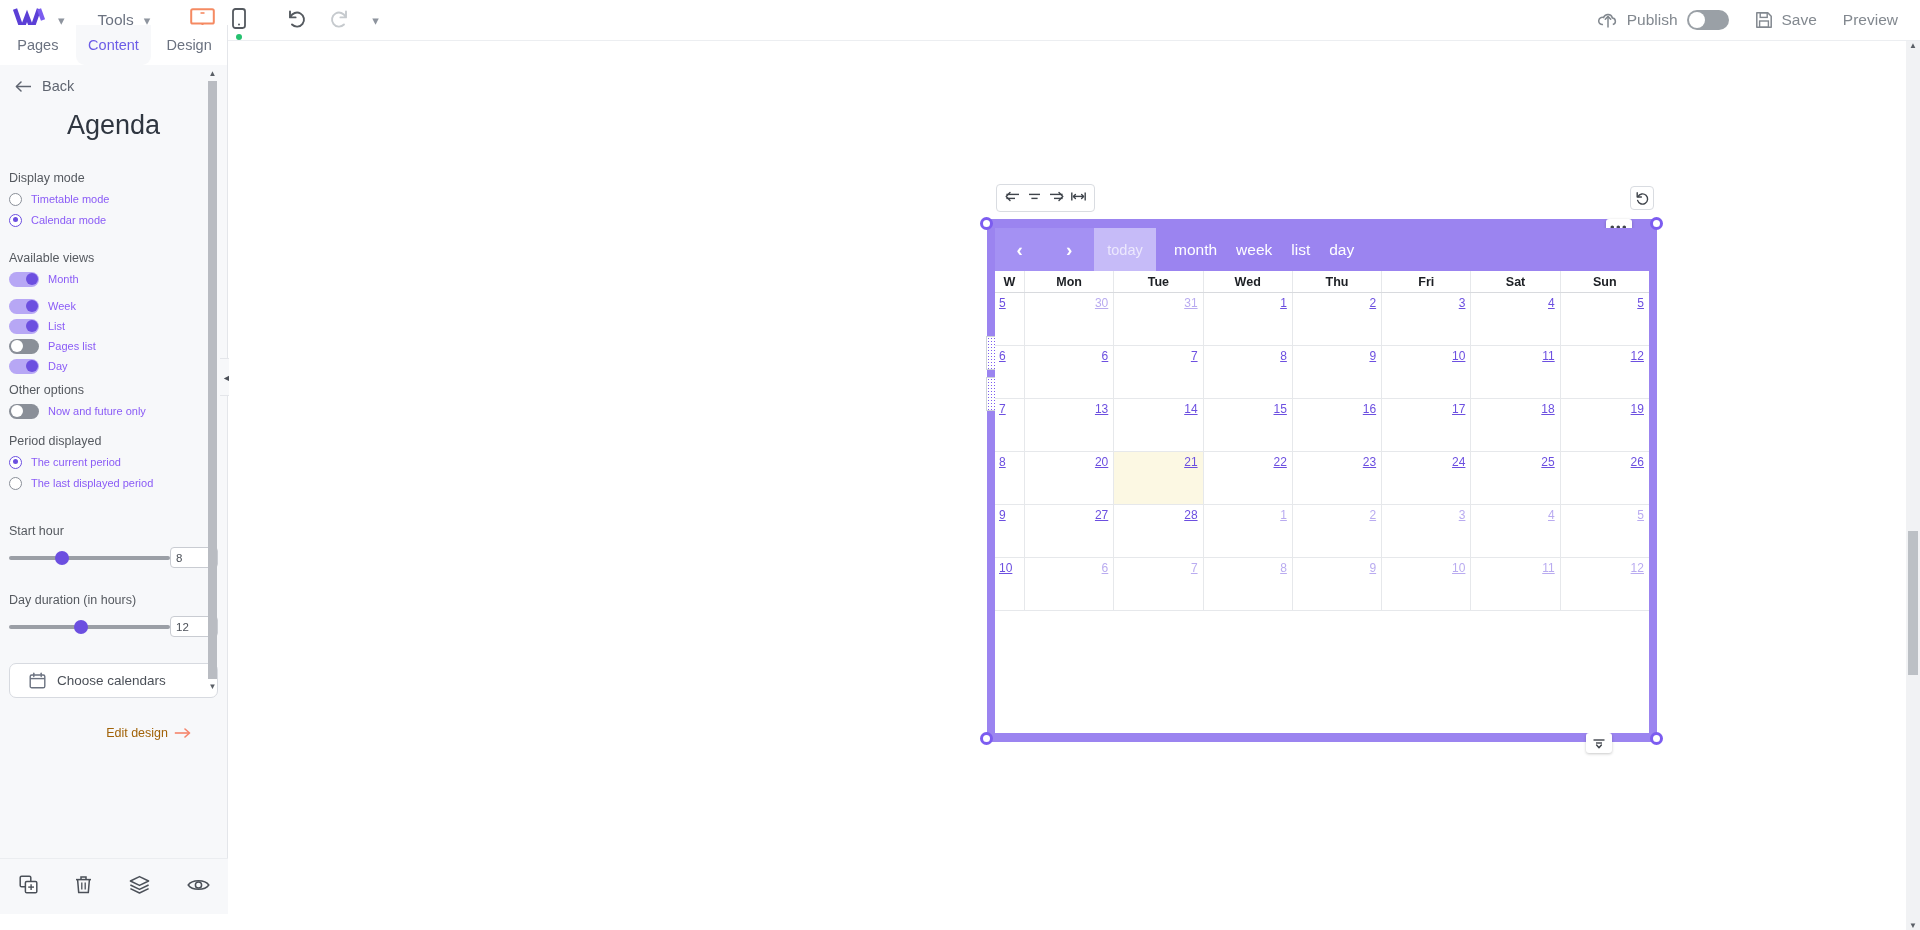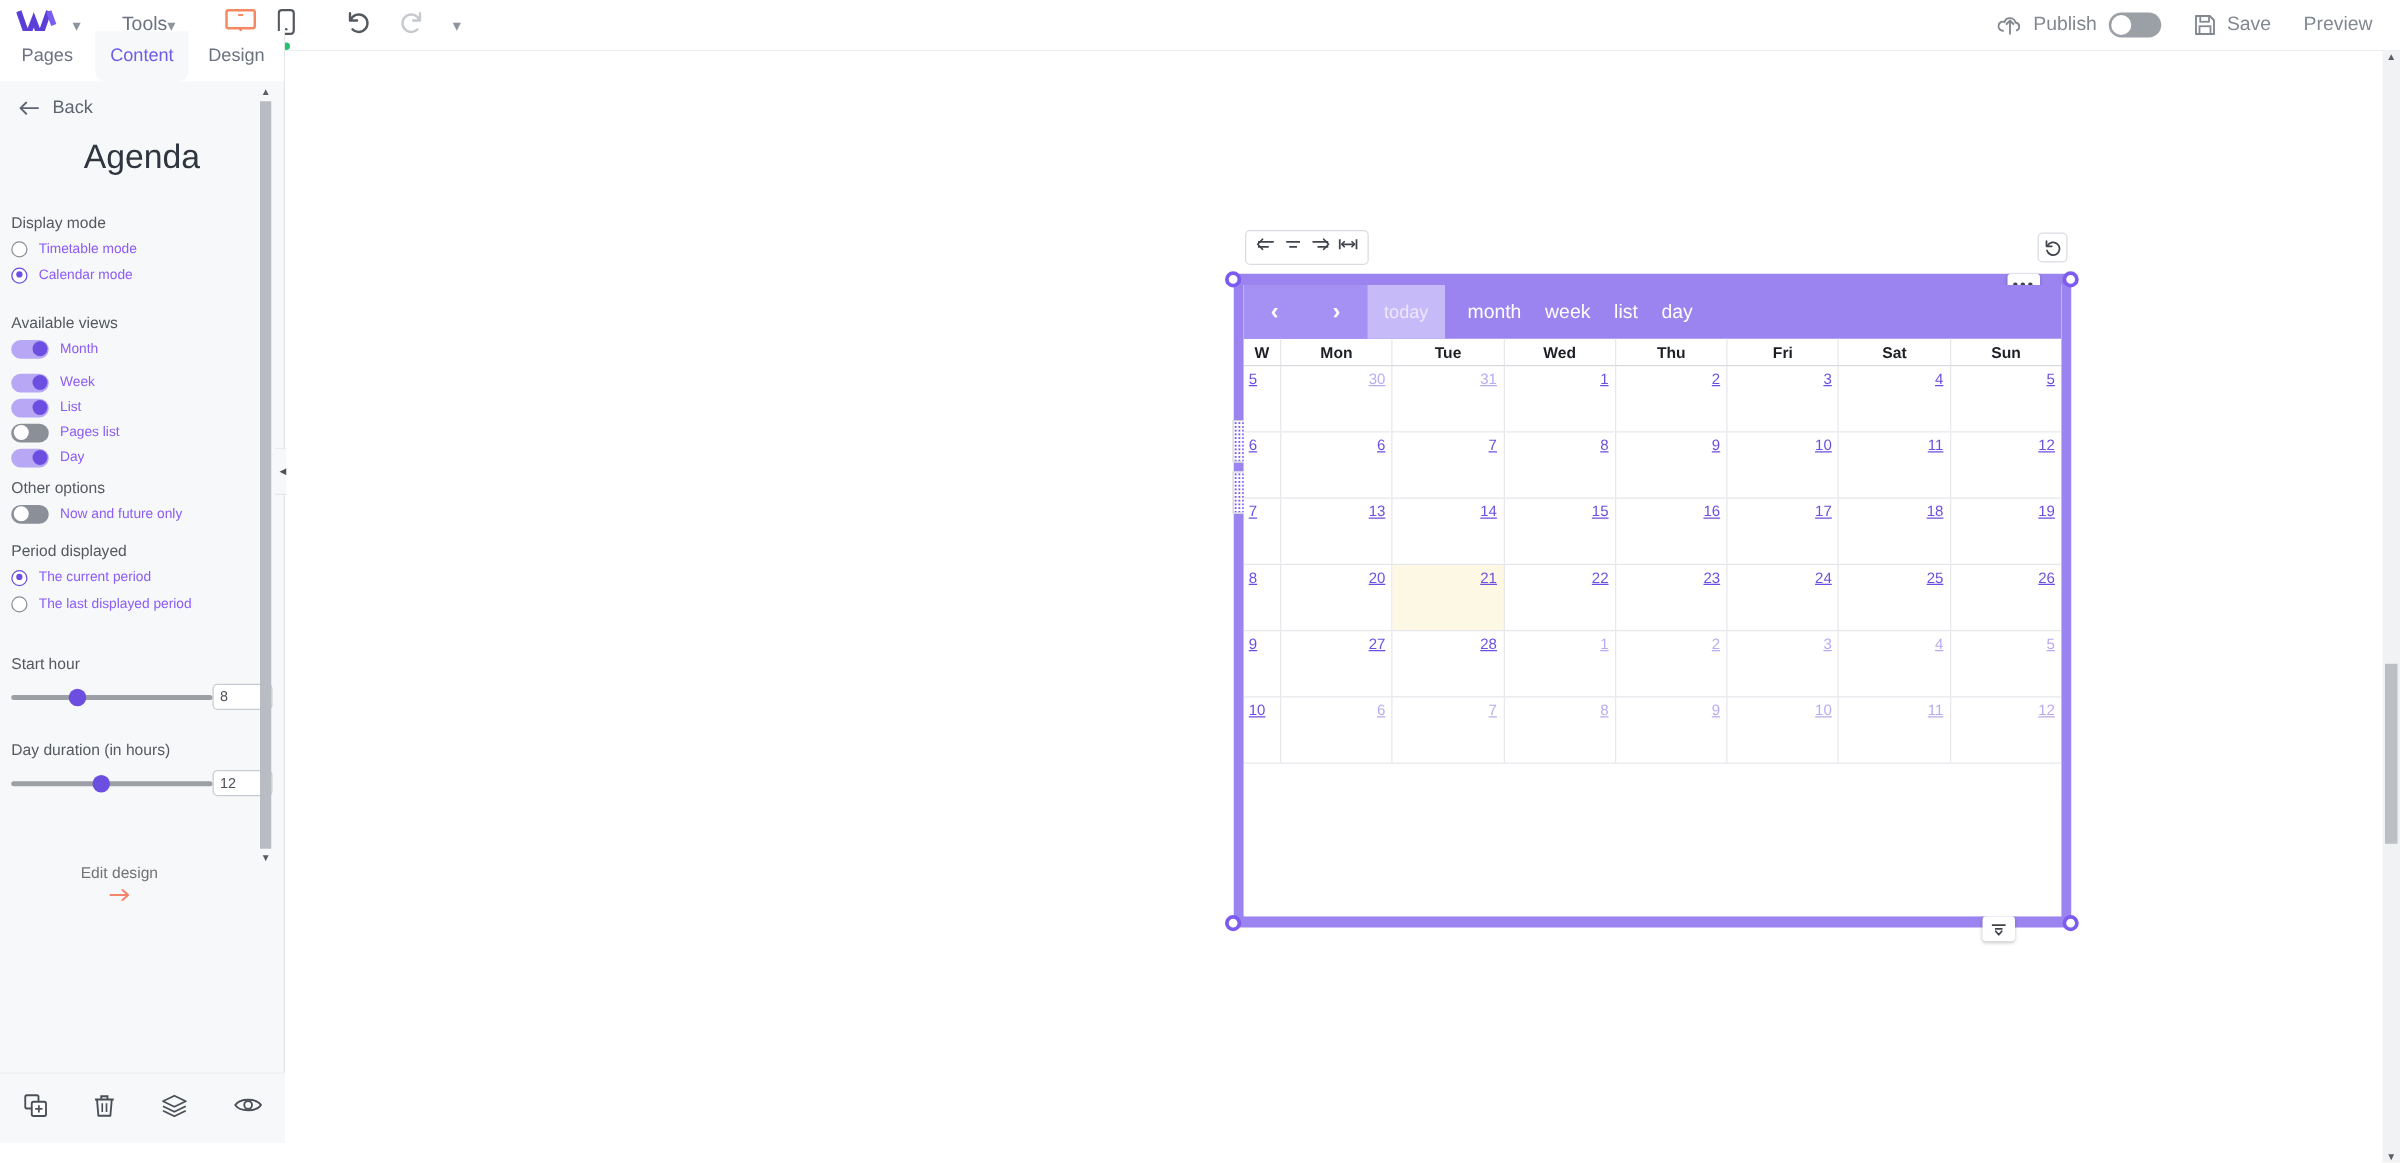--- a/index.html
+++ b/index.html
@@ -12,21 +12,21 @@
   
   .topbar {
     position: absolute; top: 0; left: 0; width: 1920px; height: 41px;
     background: #ffffff; border-bottom: 1px solid #eceef1;
     display: flex; align-items: center;
   }
   .logo-wrap { display: flex; align-items: center; gap: 11px; padding-left: 13px; }
   .logo-w { width: 34px; height: 26px; }
   .chev { color: #8e949e; font-size: 13px; line-height: 1; }
   .tools-btn {
-    display: flex; align-items: center; 
+    display: flex; align-items: center; gap: 10px;
     margin-left: 33px; color: #6b7280; font-size: 15.5px;
   }
   .device-group { display: flex; align-items: flex-end; gap: 17px; margin-left: 40px; }
   .dev-icon { position: relative; display: block; }
   .green-dot {
     position: absolute; left: 50%; transform: translateX(-50%);
     bottom: -7px; width: 6px; height: 6px; border-radius: 50%; background: #25c16f;
   }
   .undo-group { display: flex; align-items: center; gap: 22px; margin-left: 40px; }
   .topbar-right {
@@ -109,22 +109,22 @@
     background: #fff; font-size: 11.5px; color: #4b5058;
     display: flex; align-items: center; padding-left: 5px; flex: none;
   }
   .choose-btn {
     margin: 0 9px; height: 35px; border: 1px solid #d7dae0; border-radius: 7px;
     background: #fff; display: flex; align-items: center; gap: 11px;
     padding-left: 19px; font-size: 13.5px; color: #4b5058;
   }
   .edit-design {
     text-align: right; padding-right: 36px; margin-top: 28px;
-    color: #737373; font-size: 12.5px; display: flex;
-    align-items: center; justify-content: flex-end; gap: 6px; flex-direction: column;
+    color: #a16207; font-size: 12.5px; display: flex;
+    align-items: center; justify-content: flex-end; gap: 6px;
   }
   .sb-bottom {
     position: absolute; bottom: 0; left: 0; width: 228px; height: 56px;
     display: flex; align-items: center; justify-content: space-around;
     background: #f7f8fa; border-top: 1px solid #ebedf0;
   }
   .sb-scroll {
     position: absolute; right: 8px; top: 44px; width: 13px; height: 622px;
   }
   .sb-scroll .arrow { display: flex; justify-content: center; color: #5a5f66; font-size: 8px; }
@@ -407,20 +407,29 @@
     <div class="slider-label">Day duration (in hours)</div>
     <div class="slider-row">
       <span class="track">
         <span class="knob" style="left:45%"></span>
       </span>
       <span class="num-box">12</span>
     </div>
   </div>
 
   <div style="height:26px"></div>
+  <div class="choose-btn">
+    <svg width="17" height="17" viewBox="0 0 17 17">
+      <rect x="1.2" y="3" width="14.6" height="12.8" rx="1.6" fill="none" stroke="#6b7280" stroke-width="1.4"></rect>
+      <line x1="1.2" y1="6.6" x2="15.8" y2="6.6" stroke="#6b7280" stroke-width="1.4"></line>
+      <line x1="4.8" y1="1.2" x2="4.8" y2="4.6" stroke="#6b7280" stroke-width="1.4" stroke-linecap="round"></line>
+      <line x1="12.2" y1="1.2" x2="12.2" y2="4.6" stroke="#6b7280" stroke-width="1.4" stroke-linecap="round"></line>
+    </svg>
+    <span>Choose calendars</span>
+  </div>
 
   <div class="edit-design">
     <span>Edit design</span>
     <svg width="17" height="10" viewBox="0 0 17 10">
       <line x1="0.8" y1="5" x2="15" y2="5" stroke="#f4846b" stroke-width="1.6"></line>
       <path d="M11 1 L15.5 5 L11 9" fill="none" stroke="#f4846b" stroke-width="1.6" stroke-linecap="round" stroke-linejoin="round"></path>
     </svg>
   </div>
 
   <div class="sb-scroll">

